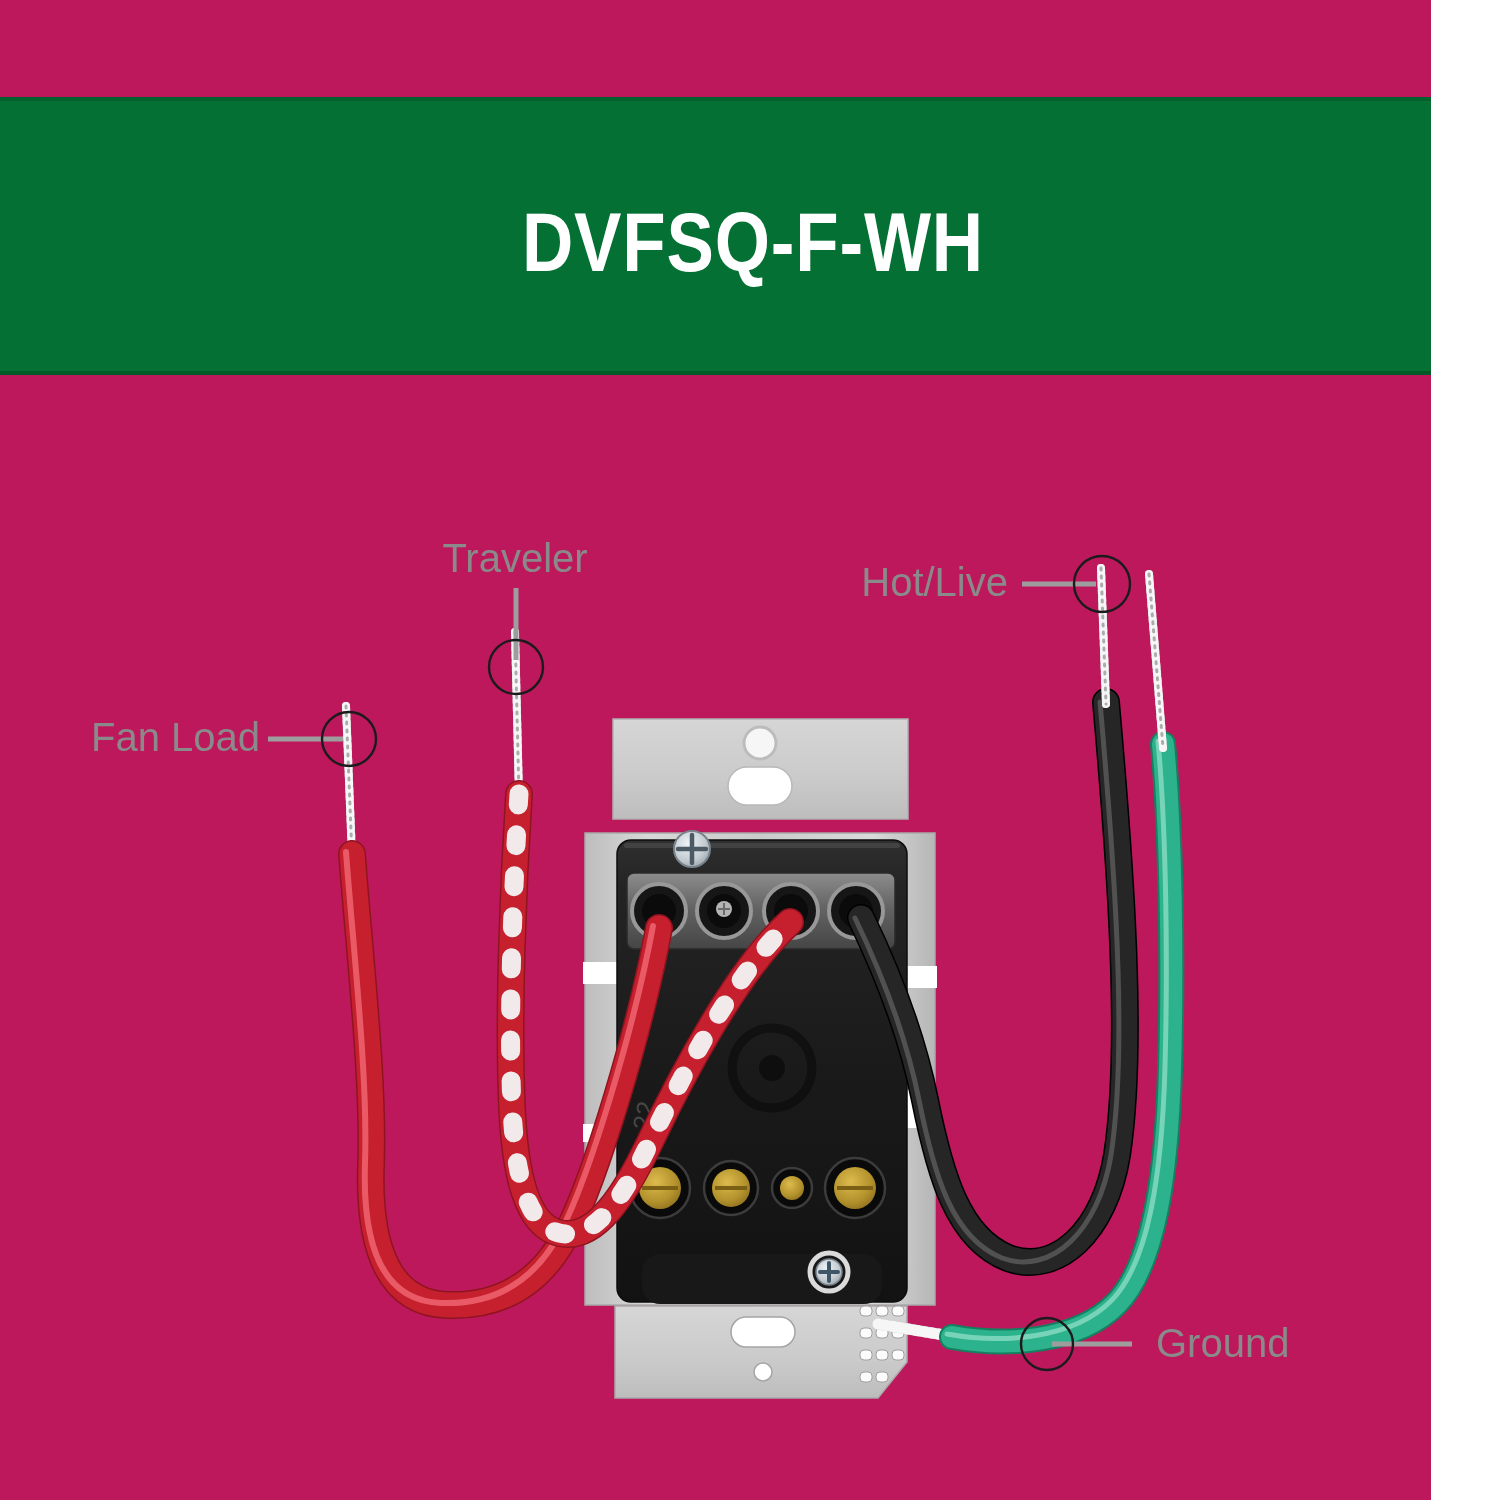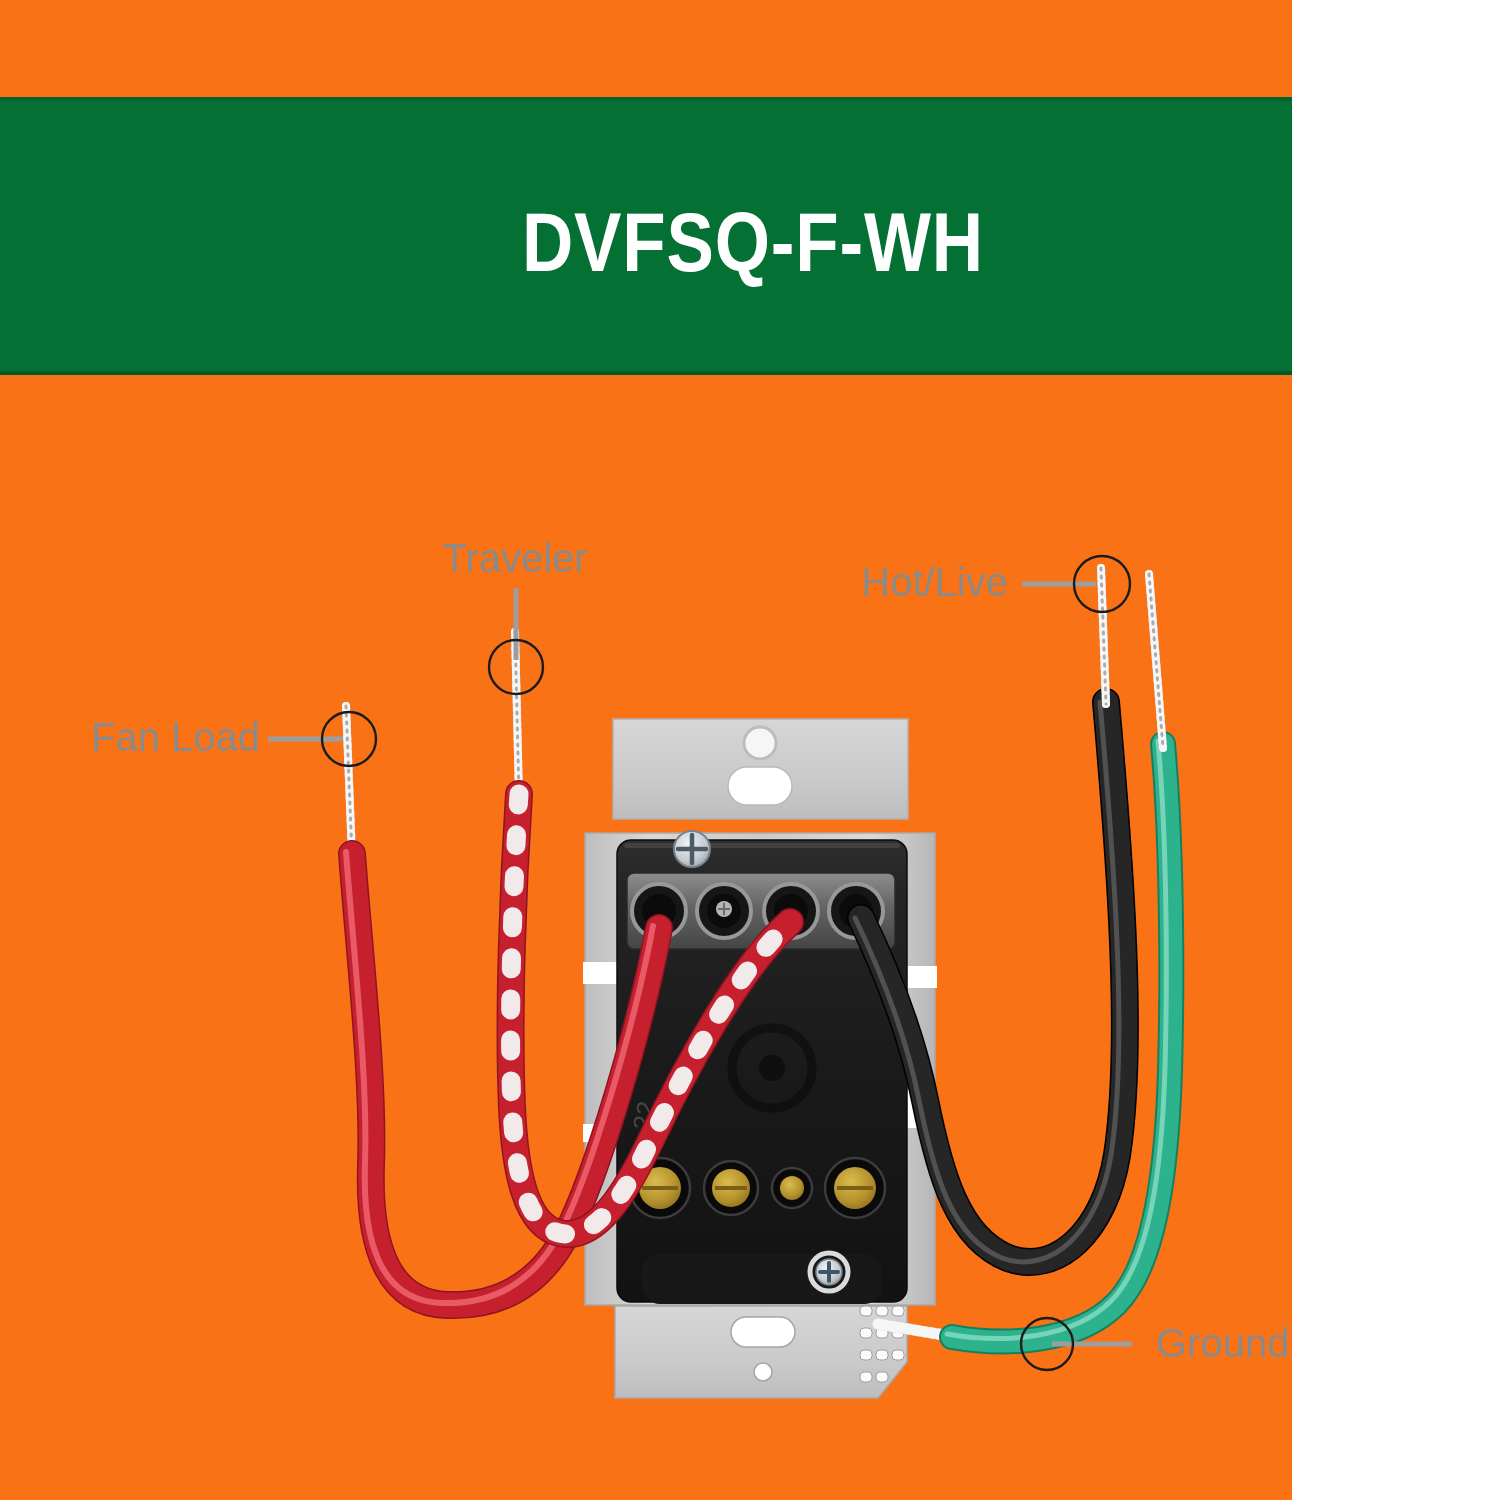--- a/index.html
+++ b/index.html
@@ -1,16 +1,16 @@
 <!DOCTYPE html>
 <html><head>
 <meta charset="utf-8">
 <style>
   html,body{margin:0;padding:0;background:#ffffff;}
-  .page{position:relative;width:1292px;height:1500px;background:#f97316;overflow:hidden;
+  .page{position:relative;width:1431px;height:1500px;background:#be185d;overflow:hidden;
         font-family:"Liberation Sans","DejaVu Sans",sans-serif;}
   svg{position:absolute;left:0;top:0;}
   text{font-family:"Liberation Sans","DejaVu Sans",sans-serif;}
 </style>
 </head>
 <body>
 
 <div class="page">
 <svg width="1500" height="1500" viewBox="0 0 1500 1500">
   <defs>

